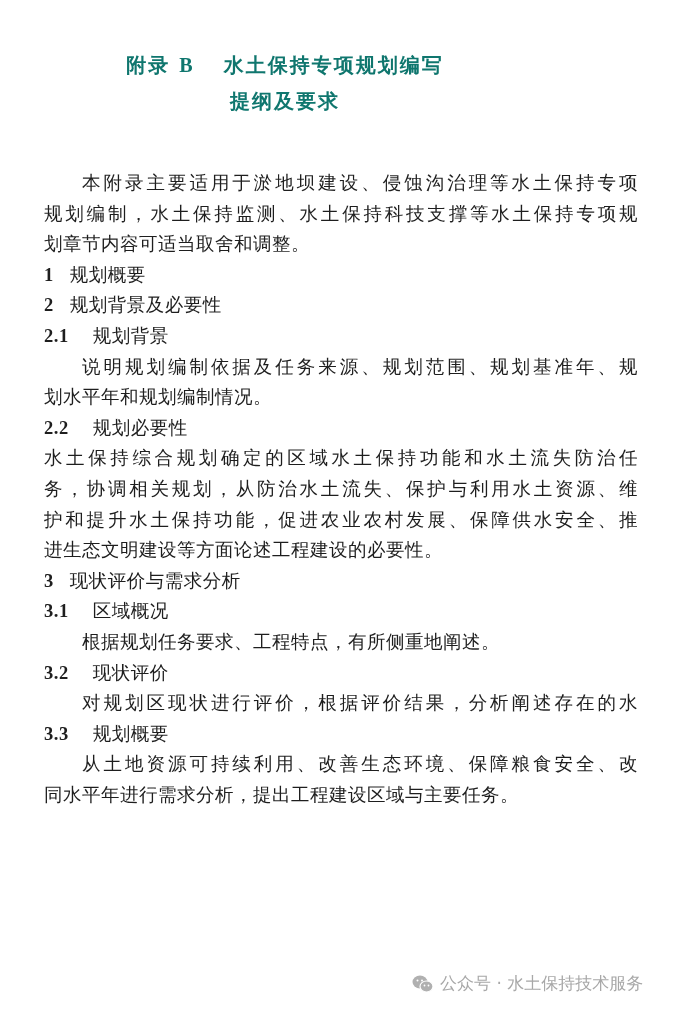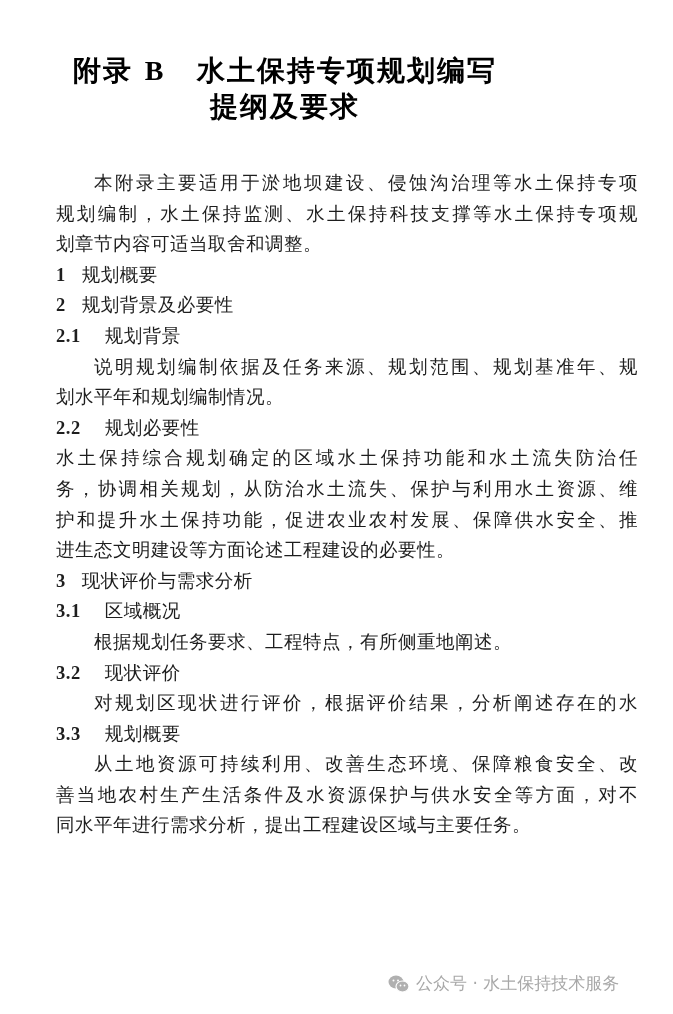--- a/index.html
+++ b/index.html
@@ -5,46 +5,45 @@
   html, body { margin: 0; padding: 0; }
   body {
     width: 673px; height: 1014px; background: #ffffff;
     position: relative; overflow: hidden;
     font-family: "DejaVu Serif", "Liberation Serif", serif;
     color: #1e1e1e;
   }
   .title {
     position: absolute; left: 0; width: 570px; text-align: center;
     font-family: "DejaVu Sans", "Liberation Sans", sans-serif;
-    font-weight: bold; font-size: 28px; letter-spacing: 2px; color: #000000;
+    font-weight: bold; font-size: 20px; letter-spacing: 2px; color: #0f766e;
   }
   .title .b { font-family: "Liberation Serif", serif; font-weight: bold; margin-right: 20px; }
   #t1 { top: 52px; }
   #t2 { top: 88px; }
   .content { position: absolute; left: 44px; top: 168px; width: 594px; }
   .line {
     font-size: 18.5px; line-height: 30.6px; height: 30.6px;
     white-space: nowrap; text-align: justify; text-align-last: justify;
     letter-spacing: 0.5px;
-    margin-left: 12px;
   }
   .line.last { text-align-last: left; }
   .indent { padding-left: 38px; }
   .heading { text-align-last: left; }
   .heading .num {
     font-family: "Liberation Serif", serif; font-weight: bold;
     display: inline-block; margin-right: 16px;
   }
   .heading .num.two { margin-right: 24px; }
   .pagenum {
     position: absolute; left: 70px; top: 1019px;
     font-family: "Liberation Serif", serif; font-size: 17px; color: #555;
   }
   .watermark {
-    position: absolute; left: 388px; top: 972px;
+    position: absolute; left: 412px; top: 972px;
     font-family: "DejaVu Sans", "Liberation Sans", sans-serif;
     font-size: 17px; color: #a8a8a8; display: flex; align-items: center;
   }
   .watermark svg { margin-right: 6px; }
 </style>
 </head>
 <body>
 
 <div class="title" id="t1">
   <span>附录</span>
@@ -67,21 +66,20 @@
     <div class="line">务，协调相关规划，从防治水土流失、保护与利用水土资源、维</div>
     <div class="line">护和提升水土保持功能，促进农业农村发展、保障供水安全、推</div>
     <div class="line last">进生态文明建设等方面论述工程建设的必要性。</div>
     <div class="line heading"><span class="num">3</span><span>现状评价与需求分析</span></div>
     <div class="line heading"><span class="num two">3.1</span><span>区域概况</span></div>
     <div class="line indent last">根据规划任务要求、工程特点，有所侧重地阐述。</div>
     <div class="line heading"><span class="num two">3.2</span><span>现状评价</span></div>
     <div class="line indent">对规划区现状进行评价，根据评价结果，分析阐述存在的水</div>
     <div class="line heading"><span class="num two">3.3</span><span>规划概要</span></div>
     <div class="line indent">从土地资源可持续利用、改善生态环境、保障粮食安全、改</div>
-    <div class="line">善当地农村生产生活条件及水资源保护与供水安全等方面，对不</div>
     <div class="line last">同水平年进行需求分析，提出工程建设区域与主要任务。</div>
   </div>
 
 <div class="pagenum">34</div>
 
 <div class="watermark">
   <svg width="22" height="20" viewBox="0 0 22 20">
     <ellipse cx="8" cy="8" rx="7.5" ry="6.5" fill="#b0b0b0"></ellipse>
     <ellipse cx="14.5" cy="12.5" rx="6.5" ry="5.5" fill="#b0b0b0" stroke="#fff" stroke-width="1.2"></ellipse>
     <circle cx="5.5" cy="6.5" r="1" fill="#fff"></circle>

